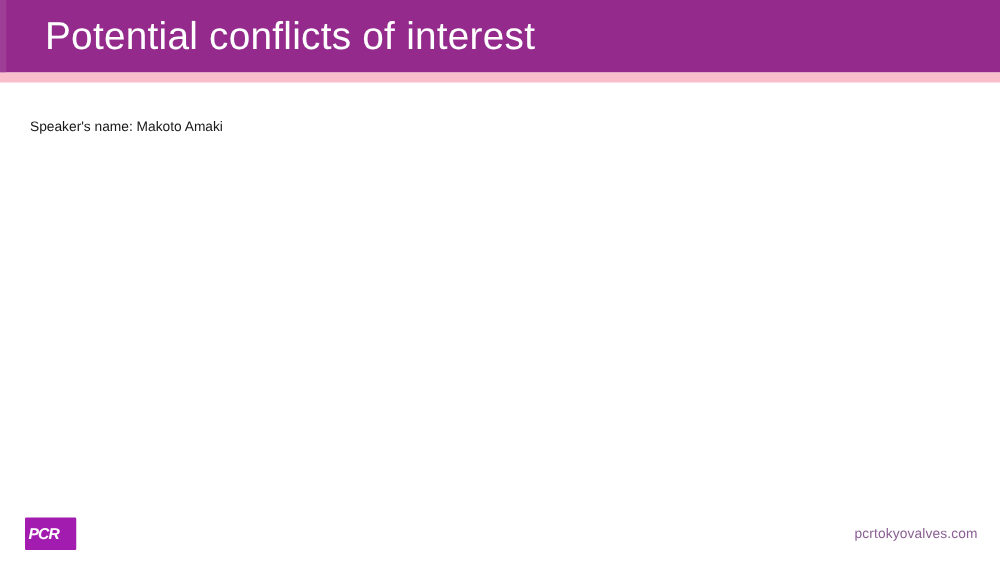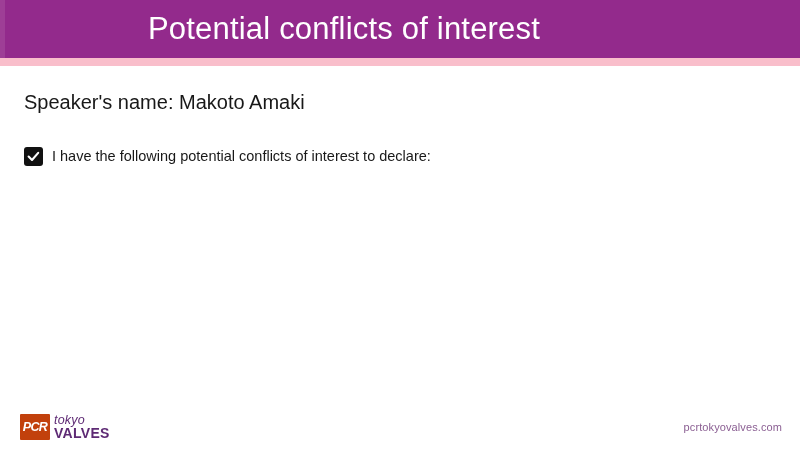--- a/index.html
+++ b/index.html
@@ -35,46 +35,46 @@
     height: 100%;
     background: #9E3E96;
   }
   .header-title {
     position: absolute;
     left: 0;
     top: 0;
     width: 688px;
     height: 58px;
     line-height: 58px;
-    text-align: center;
     color: #ffffff;
     font-size: 31px;
     font-weight: 400;
     letter-spacing: 0.2px;
     white-space: nowrap;
+    padding-left: 36px;
   }
   .accent-band {
     position: absolute;
     left: 0;
     top: 58px;
     width: 800px;
     height: 8px;
     background: #F9BECB;
   }
 
   
   .content {
     position: absolute;
     left: 24px;
     top: 92px;
     width: 752px;
   }
   .line {
     color: #181818;
-    font-size: 20px;
+    font-size: 11px;
     line-height: 20px;
     white-space: nowrap;
   }
   .line-speaker { margin: 0 0 0 0; }
 
   .declare-row {
     display: flex;
     align-items: center;
     margin-top: 34px;
   }
@@ -105,23 +105,23 @@
   
   .logo {
     position: absolute;
     left: 20px;
     top: 412px;
     display: flex;
     align-items: center;
     height: 30px;
   }
   .logo-mark {
-    width: 30px;
+    width: 41px;
     height: 26px;
-    background: #c2410c;
+    background: #a21caf;
     border-radius: 1px;
     position: relative;
     flex: 0 0 auto;
   }
   .logo-mark-text {
     position: absolute;
     left: 0;
     top: 0;
     width: 30px;
     height: 26px;
@@ -169,35 +169,23 @@
 <body>
 
 <div class="header-band"></div>
 <div class="header-title">Potential conflicts of interest</div>
 <div class="accent-band"></div>
 
 <div class="content">
 
   <div class="line line-speaker">Speaker's name: Makoto Amaki</div>
 
-  <div class="declare-row">
-    <span class="checkbox">
-      <svg width="15" height="15" viewBox="0 0 15 15" aria-hidden="true">
-        <path d="M2.6 7.6 L6.0 11.0 L12.2 3.9" fill="none" stroke="#ffffff" stroke-width="2.1" stroke-linecap="round" stroke-linejoin="round"></path>
-      </svg>
-    </span>
-    <span class="declare-label">I have the following potential conflicts of interest to declare:</span>
-  </div>
 
 
 </div>
 
 <div class="logo">
   <span class="logo-mark">
     <span class="logo-mark-text">PCR</span>
   </span>
-  <span class="logo-words">
-    <span class="logo-tokyo">tokyo</span>
-    <span class="logo-valves">VALVES</span>
-  </span>
 </div>
 
 <div class="site-url">pcrtokyovalves.com</div>
 
 </body></html>

